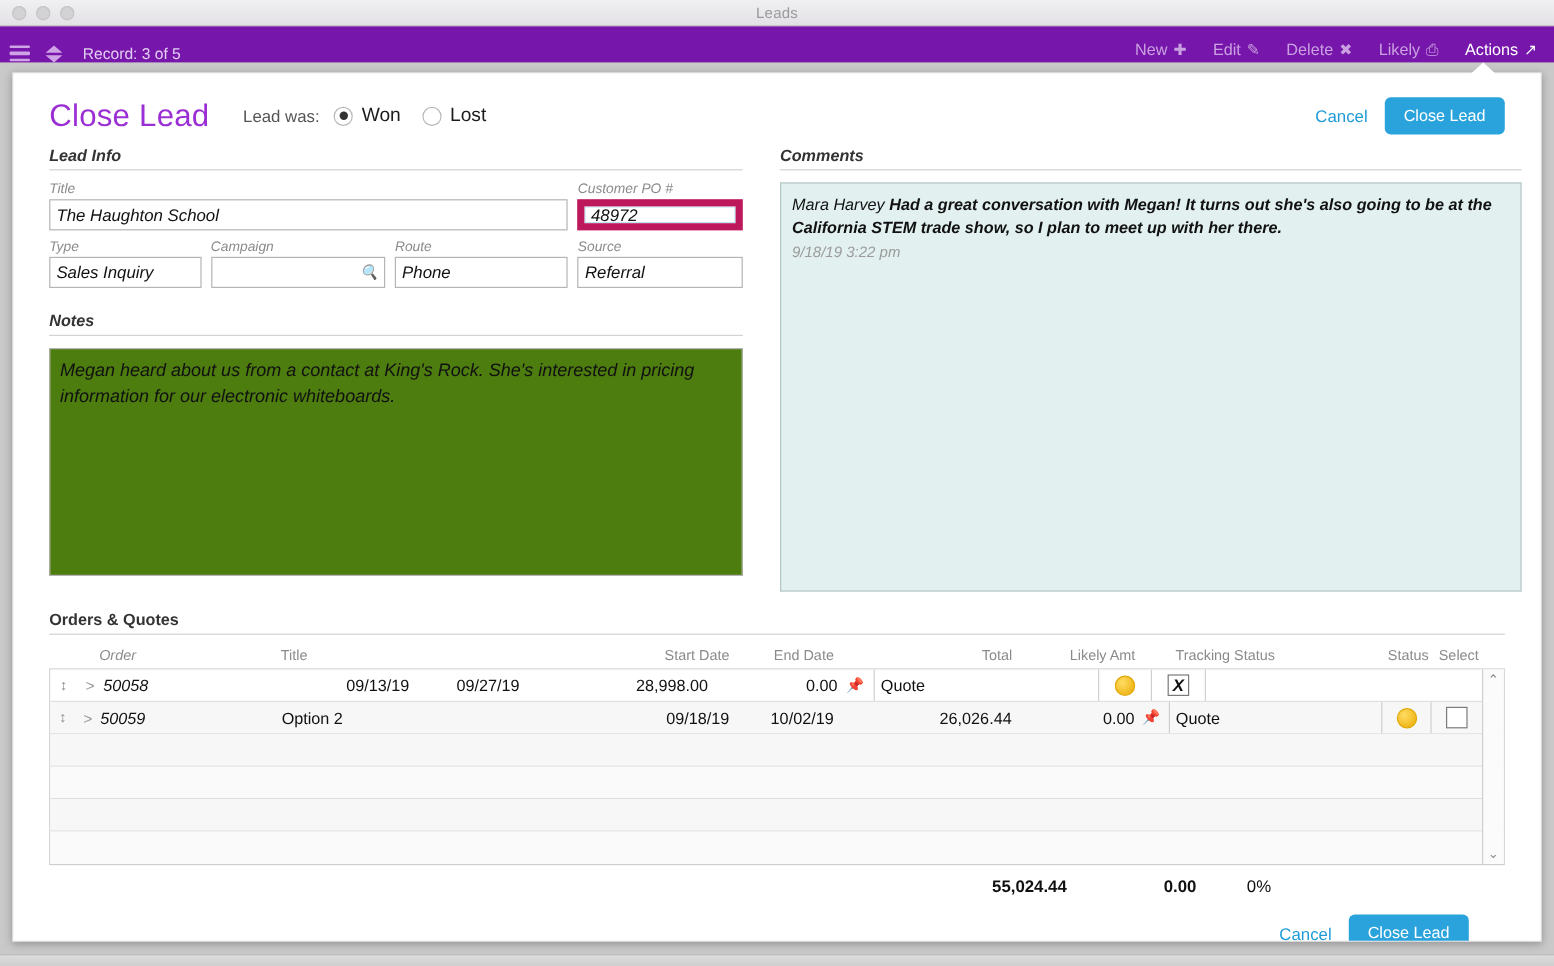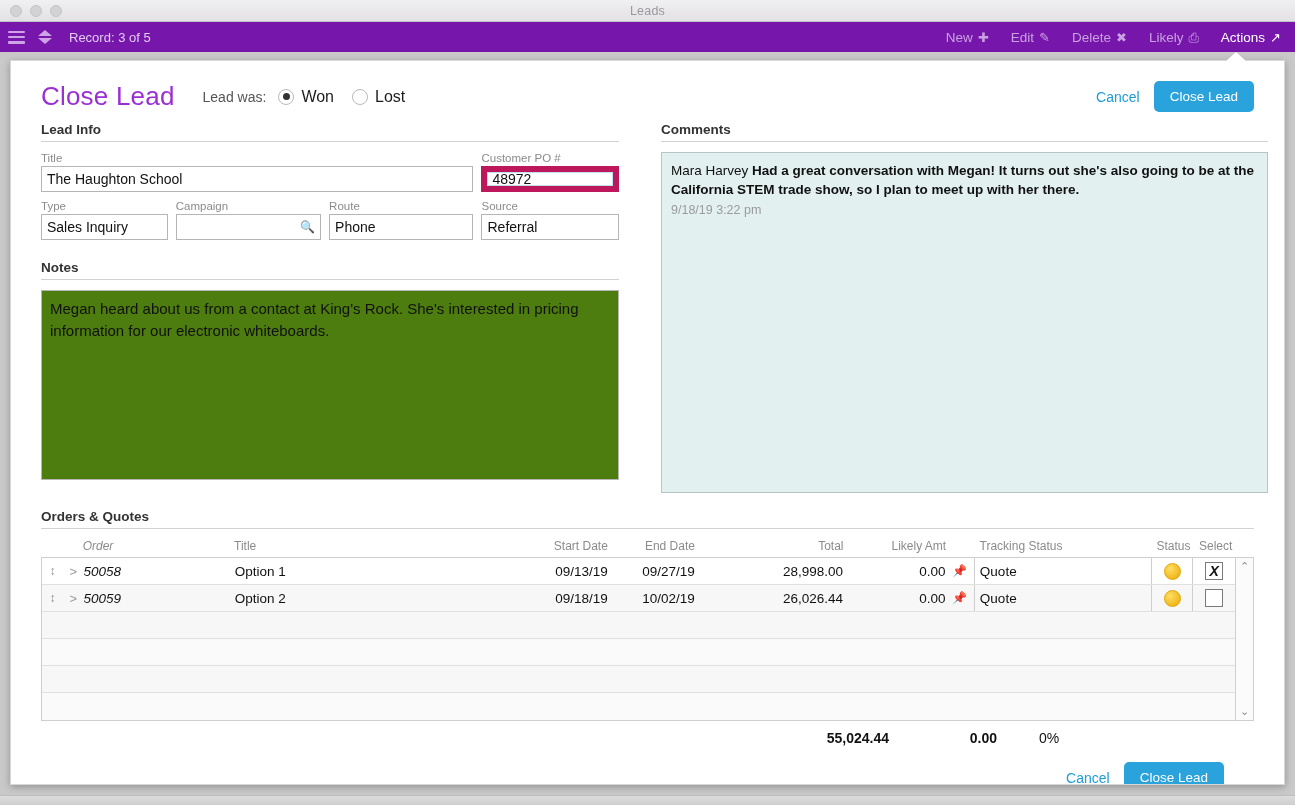--- a/index.html
+++ b/index.html
@@ -26,21 +26,21 @@
   .dot { width: 12px; height: 12px; border-radius: 50%; background: #d2d1d3; border: 1px solid #c4c3c5; }
   .win-title {
     position: absolute; left: 0; right: 0; text-align: center;
     font-size: 12.5px; color: #9a989c; letter-spacing: .2px;
   }
 
   
   .toolbar {
     position: absolute; left: 0; top: 22px; width: 1295px; height: 30px;
     background: #7716ab;
-    display: flex; align-items: center;
+    display: flex; align-items: flex-end;
   }
   .tb-left { display: flex; align-items: center; gap: 13px; margin-left: 8px; }
   .hamburger { width: 17px; height: 13px; display: flex; flex-direction: column; justify-content: space-between; }
   .hamburger i { display: block; height: 2.2px; background: #cfa4e6; border-radius: 1px; }
   .updown { display: flex; flex-direction: column; gap: 2px; align-items: center; }
   .tri-up { width: 0; height: 0; border-left: 7px solid transparent; border-right: 7px solid transparent; border-bottom: 6px solid #cfa4e6; }
   .tri-dn { width: 0; height: 0; border-left: 7px solid transparent; border-right: 7px solid transparent; border-top: 6px solid #cfa4e6; }
   .record-label { color: #e2cdf0; font-size: 13px; margin-left: 4px; }
   .tb-right { margin-left: auto; display: flex; align-items: center; gap: 14px; margin-right: 10px; }
   .tb-item { display: flex; align-items: center; gap: 5px; color: #c9a1e0; font-size: 13.5px; padding: 3px 4px; }
@@ -70,21 +70,21 @@
   .rbox.on::after { content: ""; position: absolute; left: 3.5px; top: 3.5px; width: 7px; height: 7px; border-radius: 50%; background: #333; }
   .rlabel { font-size: 16px; color: #1c1c1c; }
   .hdr-actions { margin-left: auto; display: flex; align-items: center; gap: 14px; }
   .link-btn { color: #1f9bd8; font-size: 14px; background: none; border: none; font-family: inherit; cursor: pointer; }
   .blue-btn {
     background: #2aa3dd; color: #fff; border: none; border-radius: 5px;
     padding: 8px 16px; font-size: 13.5px; font-family: inherit; cursor: pointer;
   }
 
   
-  .cols { display: flex; padding: 10px 16px 0 30px; gap: 42px; }
+  .cols { display: flex; padding: 10px 16px 0 30px; gap: 31px; font-style: italic; }
   .col-left { width: 578px; }
   .col-right { flex: 1; }
 
   .section-title { font-size: 13.5px; font-weight: bold; color: #333; padding-bottom: 4px; }
   .section-rule { border-bottom: 1px solid #d2d2d2; margin-bottom: 10px; }
 
   .fieldrow { display: flex; gap: 8px; margin-top: 6px; }
   .field { display: flex; flex-direction: column; }
   .flabel { font-size: 11.5px; color: #8b8b8b; padding-bottom: 2px; }
   .fbox {
@@ -302,21 +302,20 @@
         <span class="c-select" style="border:none">Select</span>
         <span class="c-scroll"></span>
       </div>
 
       <div class="tbl">
 
         <div class="trow odd">
           <span class="c-drag">↕</span>
           <span class="c-exp">&gt;</span>
           <span class="c-order">50058</span>
-          <span class="c-title">Option 1</span>
           <span class="c-start">09/13/19</span>
           <span class="c-end">09/27/19</span>
           <span class="c-total">28,998.00</span>
           <span class="c-likely">0.00</span>
           <span class="c-pin">📌</span>
           <span class="c-track">Quote</span>
           <span class="c-status">
               <i class="ball"></i>
             </span>
           <span class="c-select">

